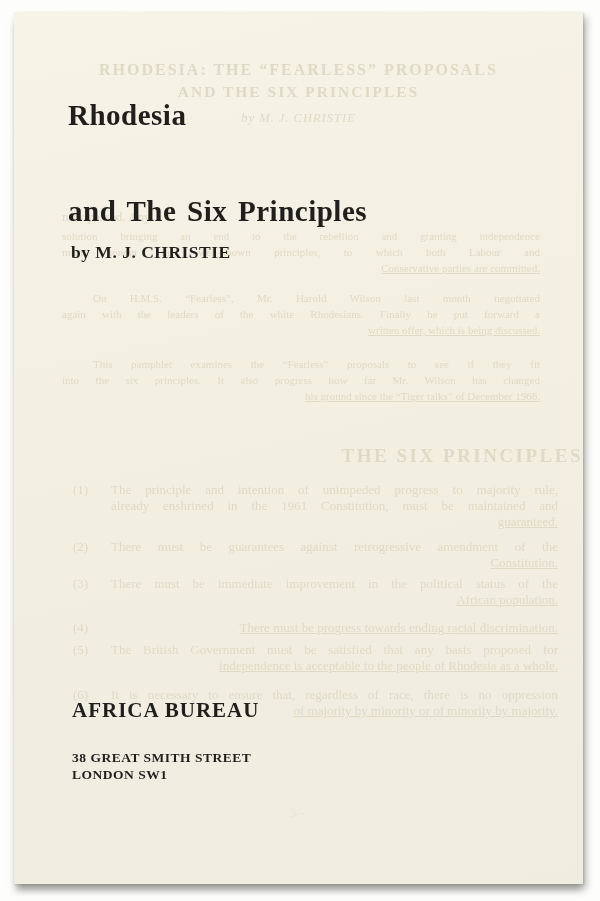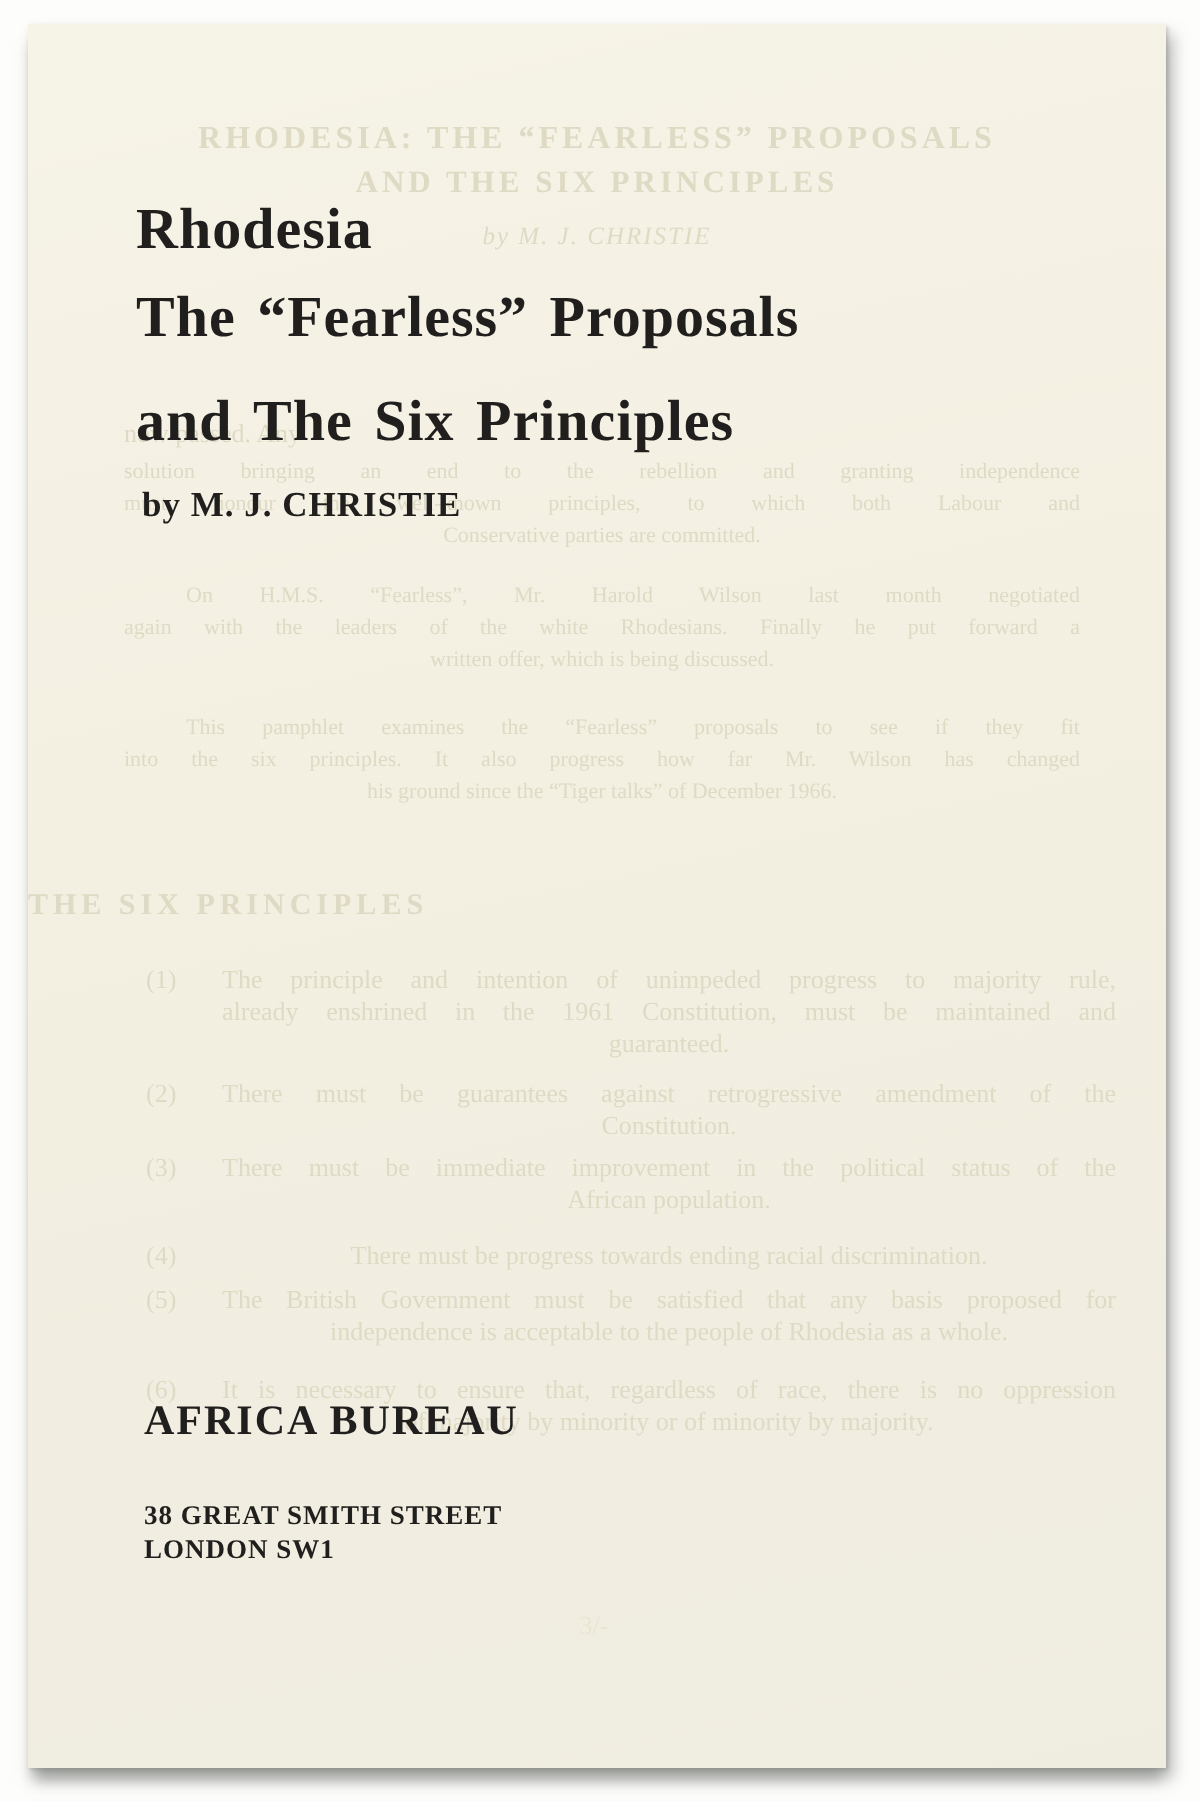--- a/index.html
+++ b/index.html
@@ -18,24 +18,24 @@
                0 8px 7px -2px rgba(115,120,115,.5),
                1px 1px 2px rgba(130,130,125,.35);
   }
   
   .ghost{position:absolute;z-index:1;color:var(--ghost);filter:blur(.35px);}
   .g-title{left:0;width:569px;text-align:center;font-weight:bold;font-size:16px;letter-spacing:2px;}
   .g-title2{left:0;width:569px;text-align:center;font-weight:bold;font-size:15.5px;letter-spacing:2px;}
   .g-byline{left:0;width:569px;text-align:center;font-style:italic;font-size:12.5px;letter-spacing:1px;}
   .g-body{left:48px;width:478px;font-size:11px;line-height:16px;}
   .jline{text-align:justify;text-align-last:justify;}
-  .jline-end{text-align:center;}
+  .jline-end{text-align:right;text-decoration:underline;}
   .indent{padding-left:31px;}
   .g-frag{left:48px;width:478px;font-size:13px;}
-  .g-heading{left:0;width:569px;text-align:left;font-weight:bold;font-size:15px;letter-spacing:2.5px;}
+  .g-heading{left:0;width:569px;text-align:right;font-weight:bold;font-size:19px;letter-spacing:2.5px;}
   .g-principle{left:48px;width:478px;font-size:13px;line-height:16px;}
   .pnum{position:absolute;left:11px;top:0;}
   .ptext{margin-left:49px;width:447px;}
   .g-price{font-size:13px;color:var(--ghost-faint);text-align:center;width:30px;}
   
   .ink{position:absolute;z-index:2;color:var(--ink);}
   .t-line{left:54px;font-size:29px;font-weight:bold;letter-spacing:.5px;word-spacing:3px;white-space:nowrap;}
   .t-byline{left:57px;font-size:17.5px;font-weight:bold;letter-spacing:.5px;white-space:nowrap;}
   .t-publisher{left:58px;font-size:21px;font-weight:bold;letter-spacing:1px;white-space:nowrap;}
   .t-address{left:58px;font-size:13.5px;font-weight:bold;letter-spacing:.5px;line-height:17px;white-space:nowrap;margin-top:12px;}
@@ -115,21 +115,20 @@
       <span class="pnum">(6)</span>
       <div class="ptext">
         <div class="jline">It is necessary to ensure that, regardless of race, there is no oppression</div>
         <div class="jline-end">of majority by minority or of minority by majority.</div>
       </div>
     </div>
 
     <div class="ghost g-price" style="left:268px;top:793px">3/-</div>
 
     <div class="ink t-line" style="top:87px">Rhodesia</div>
-    <div class="ink t-line" style="top:131px">The “Fearless” Proposals</div>
     <div class="ink t-line" style="top:183px">and The Six Principles</div>
     <div class="ink t-byline" style="top:230px">by M. J. CHRISTIE</div>
 
     <div class="ink t-publisher" style="top:686px">AFRICA BUREAU</div>
     <div class="ink t-address" style="top:725px">
       <div>38 GREAT SMITH STREET</div>
       <div>LONDON SW1</div>
     </div>
 
   </div>

